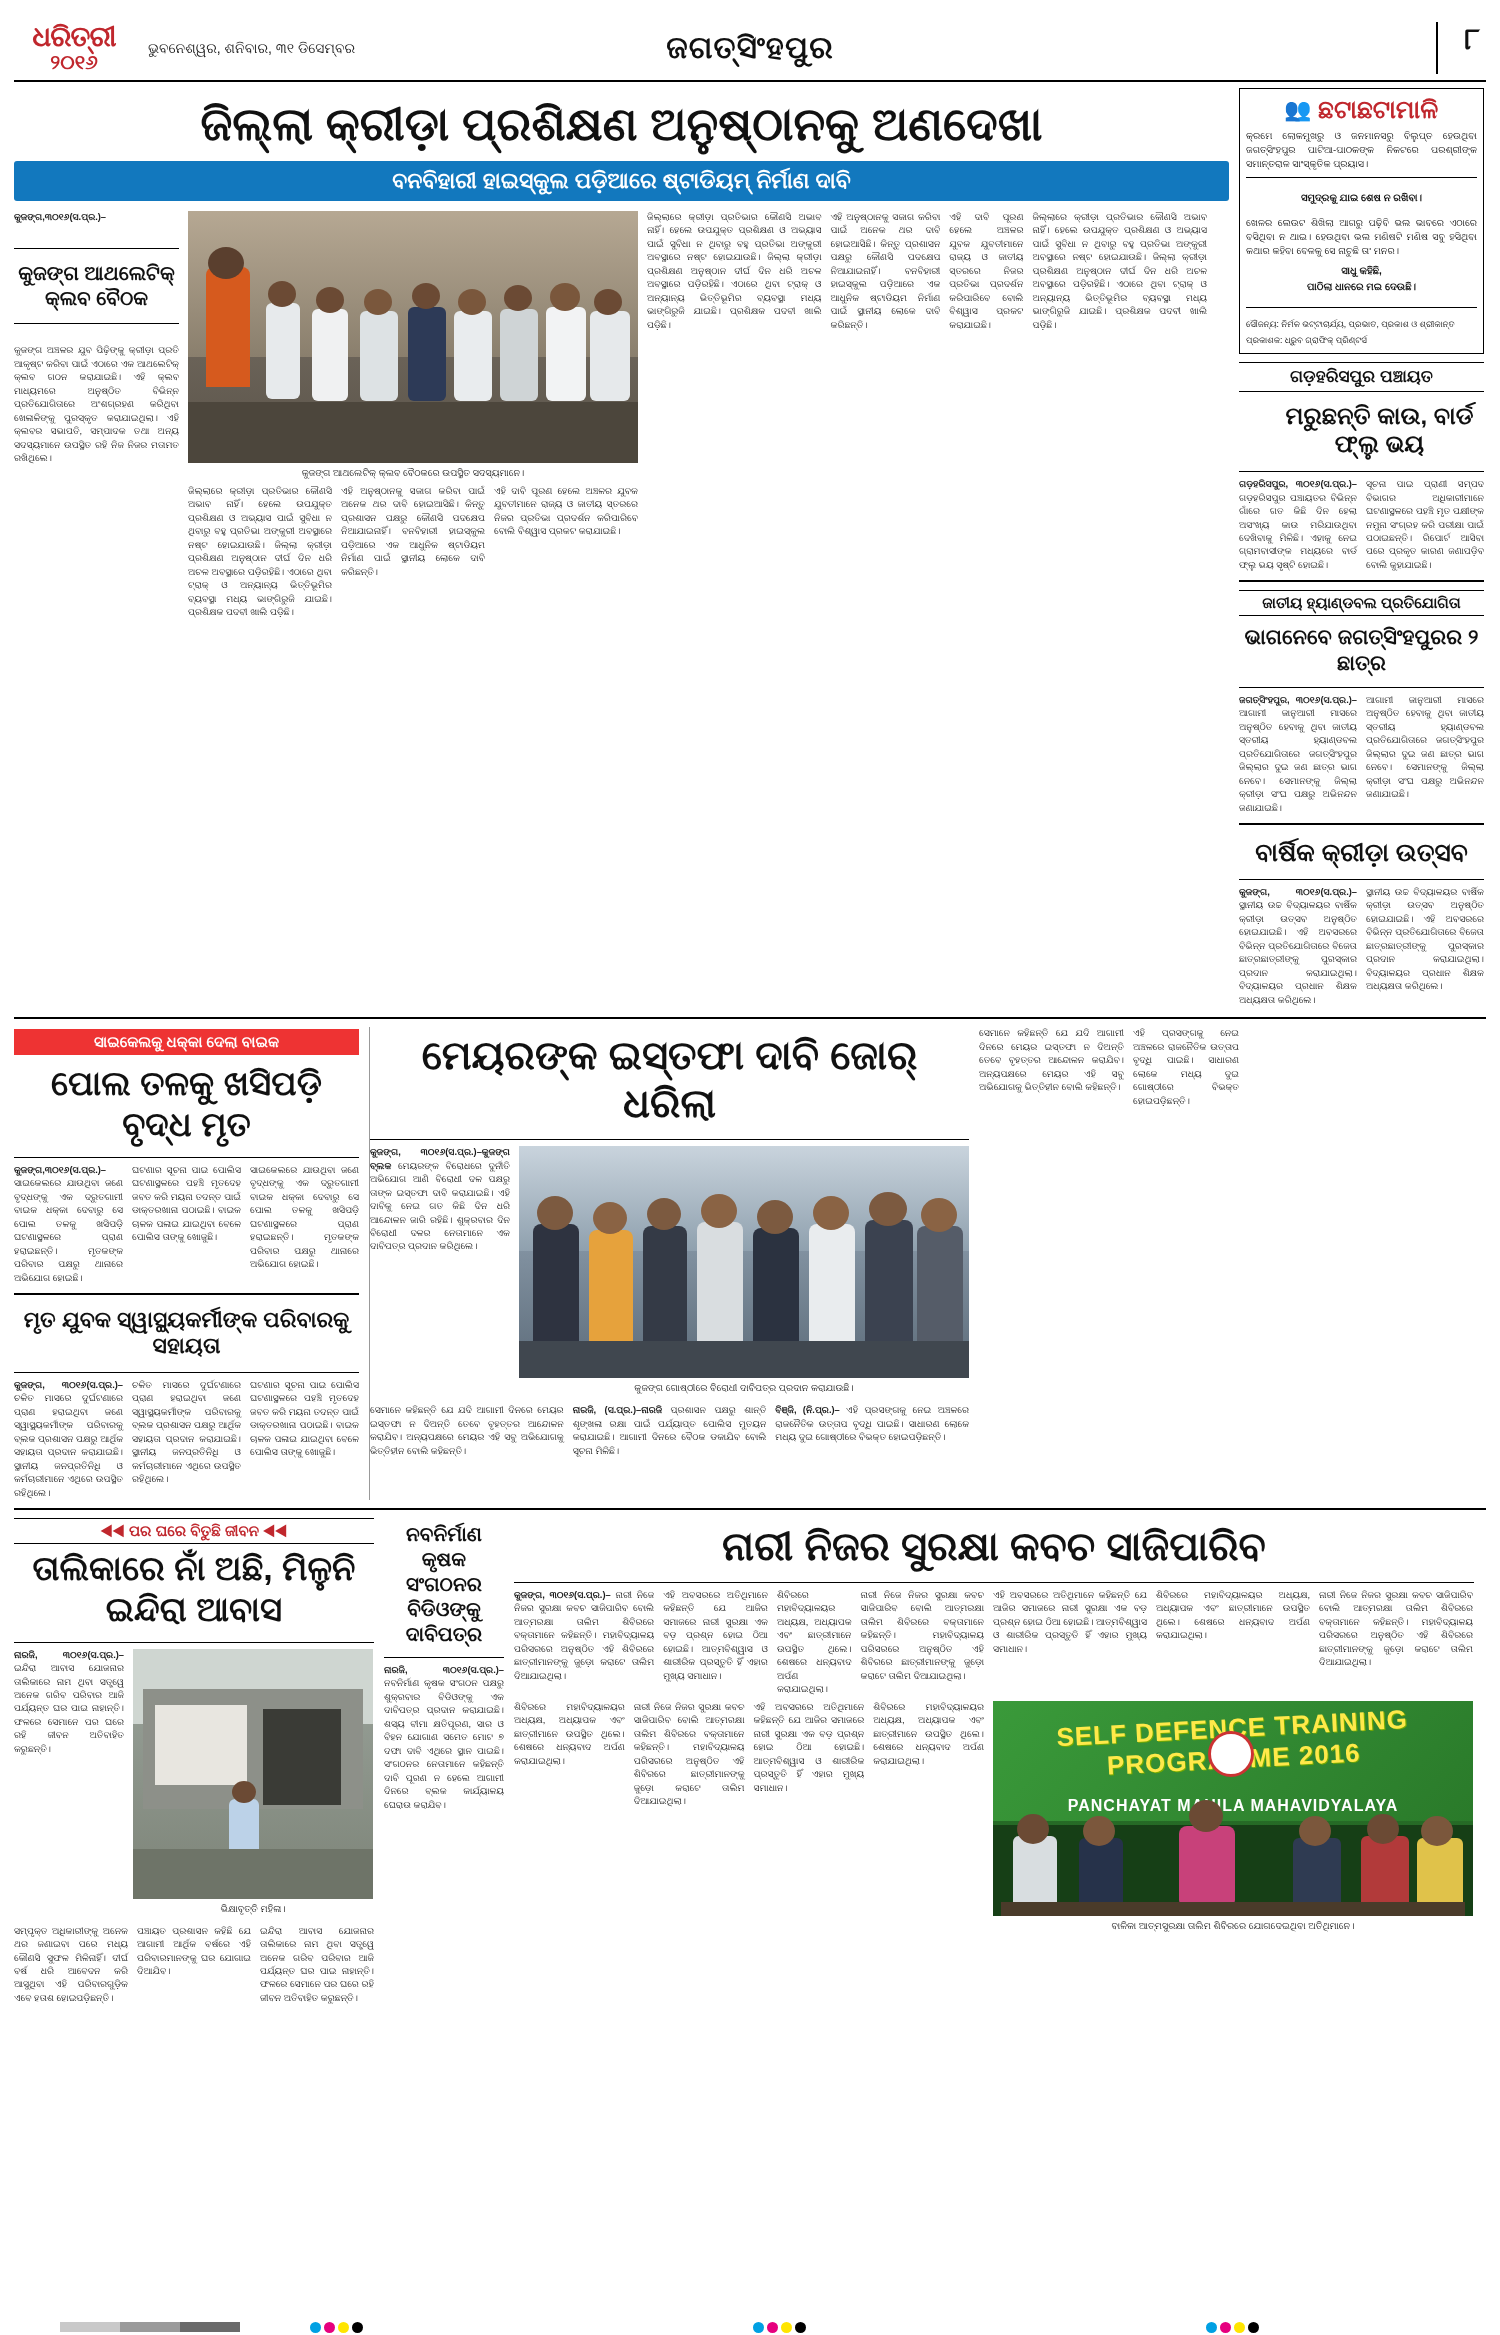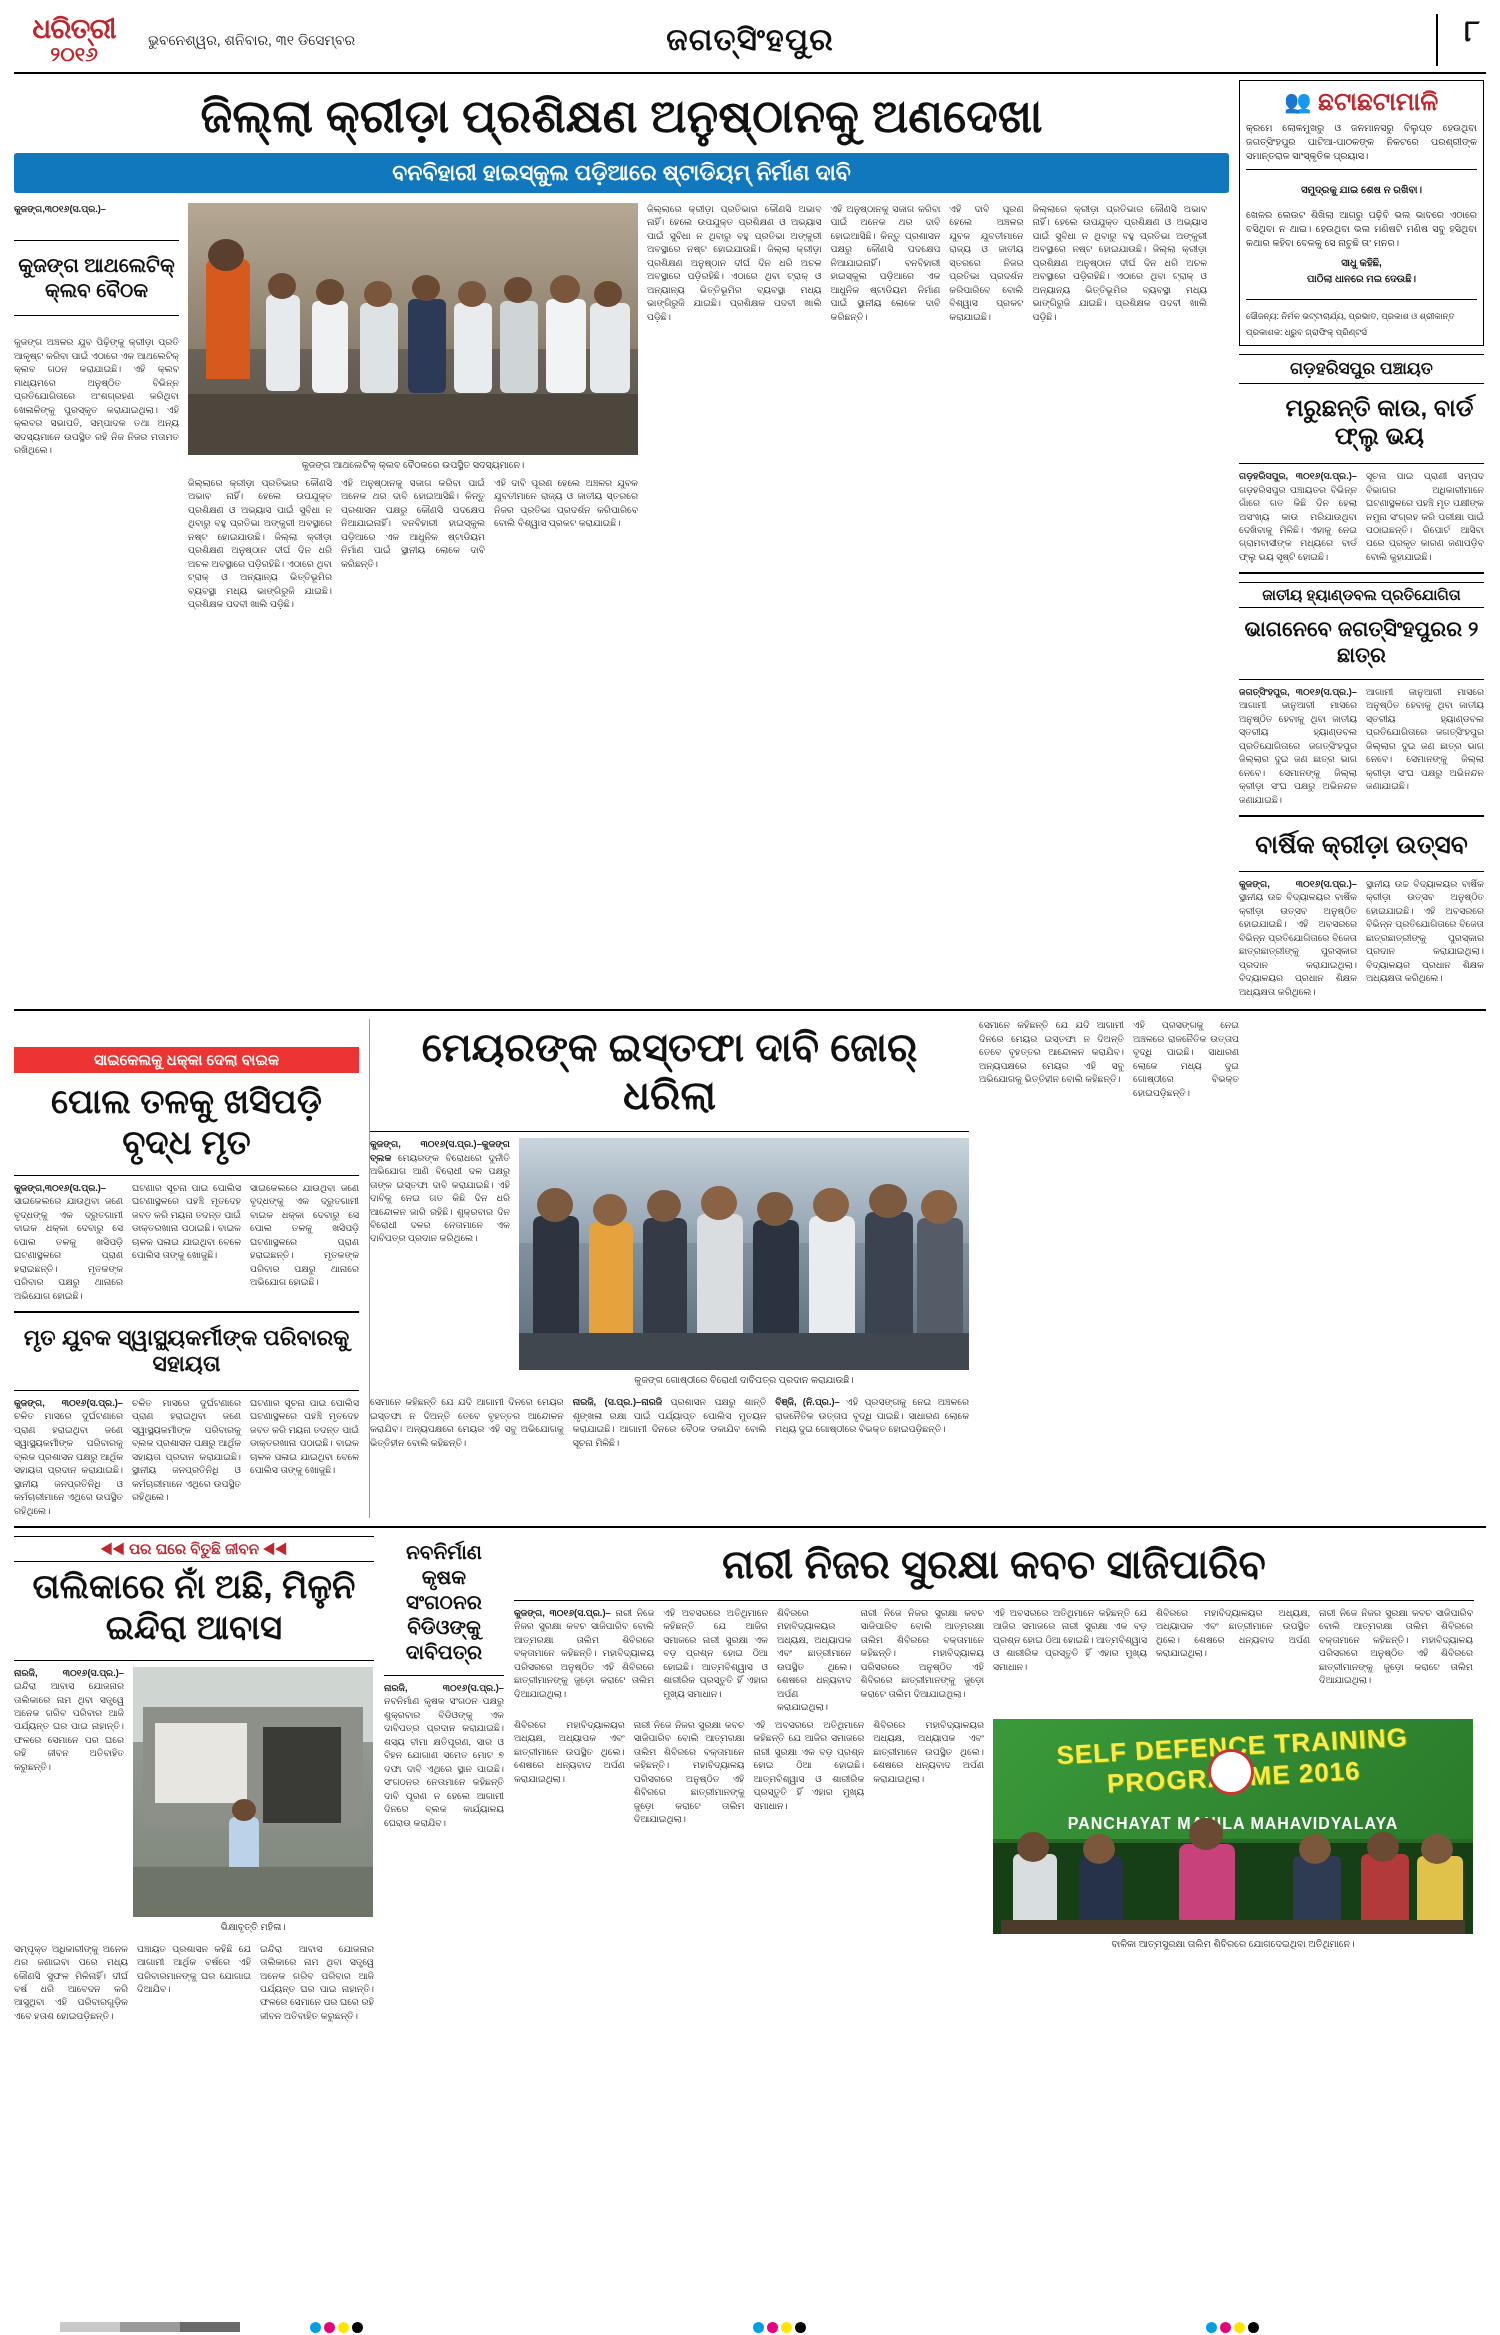--- a/index.html
+++ b/index.html
@@ -5,21 +5,21 @@
   * { box-sizing: border-box; }
   html, body { margin:0; padding:0; }
   body {
     width:1500px; height:2335px;
     background:#ffffff;
     font-family:"Liberation Sans", sans-serif;
     color:#111;
     position:relative;
     overflow:hidden;
   }
-  .page { width:1500px; height:2335px; position:relative; padding:8px 14px; }
+  .page { width:1500px; height:2335px; position:relative; padding:16px 14px; }
 
   
   .masthead {
     height:66px; display:flex; align-items:center;
     border-bottom:2px solid #000; position:relative;
   }
   .logo-box { width:120px; display:flex; flex-direction:column; align-items:center; justify-content:center; }
   .logo-top { font-size:28px; font-weight:bold; color:#c0272d; line-height:1; letter-spacing:-1px;}
   .logo-bot { font-size:20px; font-weight:bold; color:#c0272d; line-height:1.1;}
   .mast-date { font-size:14px; margin-left:14px; color:#222; }
@@ -216,21 +216,21 @@
           <div class="col-text">ସ୍ଥାନୀୟ ଉଚ୍ଚ ବିଦ୍ୟାଳୟର ବାର୍ଷିକ କ୍ରୀଡ଼ା ଉତ୍ସବ ଅନୁଷ୍ଠିତ ହୋଇଯାଇଛି। ଏହି ଅବସରରେ ବିଭିନ୍ନ ପ୍ରତିଯୋଗିତାରେ ବିଜେତା ଛାତ୍ରଛାତ୍ରୀଙ୍କୁ ପୁରସ୍କାର ପ୍ରଦାନ କରାଯାଇଥିଲା। ବିଦ୍ୟାଳୟର ପ୍ରଧାନ ଶିକ୍ଷକ ଅଧ୍ୟକ୍ଷତା କରିଥିଲେ।</div>
         </div>
       </div>
     </div>
   </div>
 
   <div class="sep-line" style="margin-top:10px;"></div>
 
   <div style="display:flex; gap:10px;">
 
-    <div style="width:345px;margin-top:26px;">
+    <div style="width:345px;">
       <div class="ribbon">ସାଇକେଲକୁ ଧକ୍କା ଦେଲା ବାଇକ</div>
       <div class="sec-head big">ପୋଲ ତଳକୁ ଖସିପଡ଼ି ବୃଦ୍ଧ ମୃତ</div>
       <div class="thin-line"></div>
       <div class="cols">
         <div class="col-text">
           <span class="dateline">କୁଜଙ୍ଗ,୩୦୧୬(ସ.ପ୍ର.)–</span>
           <span>ସାଇକେଲରେ ଯାଉଥିବା ଜଣେ ବୃଦ୍ଧଙ୍କୁ ଏକ ଦ୍ରୁତଗାମୀ ବାଇକ ଧକ୍କା ଦେବାରୁ ସେ ପୋଲ ତଳକୁ ଖସିପଡ଼ି ଘଟଣାସ୍ଥଳରେ ପ୍ରାଣ ହରାଇଛନ୍ତି। ମୃତକଙ୍କ ପରିବାର ପକ୍ଷରୁ ଥାନାରେ ଅଭିଯୋଗ ହୋଇଛି।</span>
         </div>
         <div class="col-text">ଘଟଣାର ସୂଚନା ପାଇ ପୋଲିସ ଘଟଣାସ୍ଥଳରେ ପହଞ୍ଚି ମୃତଦେହ ଜବତ କରି ମୟନା ତଦନ୍ତ ପାଇଁ ଡାକ୍ତରଖାନା ପଠାଇଛି। ବାଇକ ଚାଳକ ପଳାଇ ଯାଇଥିବା ବେଳେ ପୋଲିସ ତାଙ୍କୁ ଖୋଜୁଛି।</div>
         <div class="col-text">ସାଇକେଲରେ ଯାଉଥିବା ଜଣେ ବୃଦ୍ଧଙ୍କୁ ଏକ ଦ୍ରୁତଗାମୀ ବାଇକ ଧକ୍କା ଦେବାରୁ ସେ ପୋଲ ତଳକୁ ଖସିପଡ଼ି ଘଟଣାସ୍ଥଳରେ ପ୍ରାଣ ହରାଇଛନ୍ତି। ମୃତକଙ୍କ ପରିବାର ପକ୍ଷରୁ ଥାନାରେ ଅଭିଯୋଗ ହୋଇଛି।</div>

